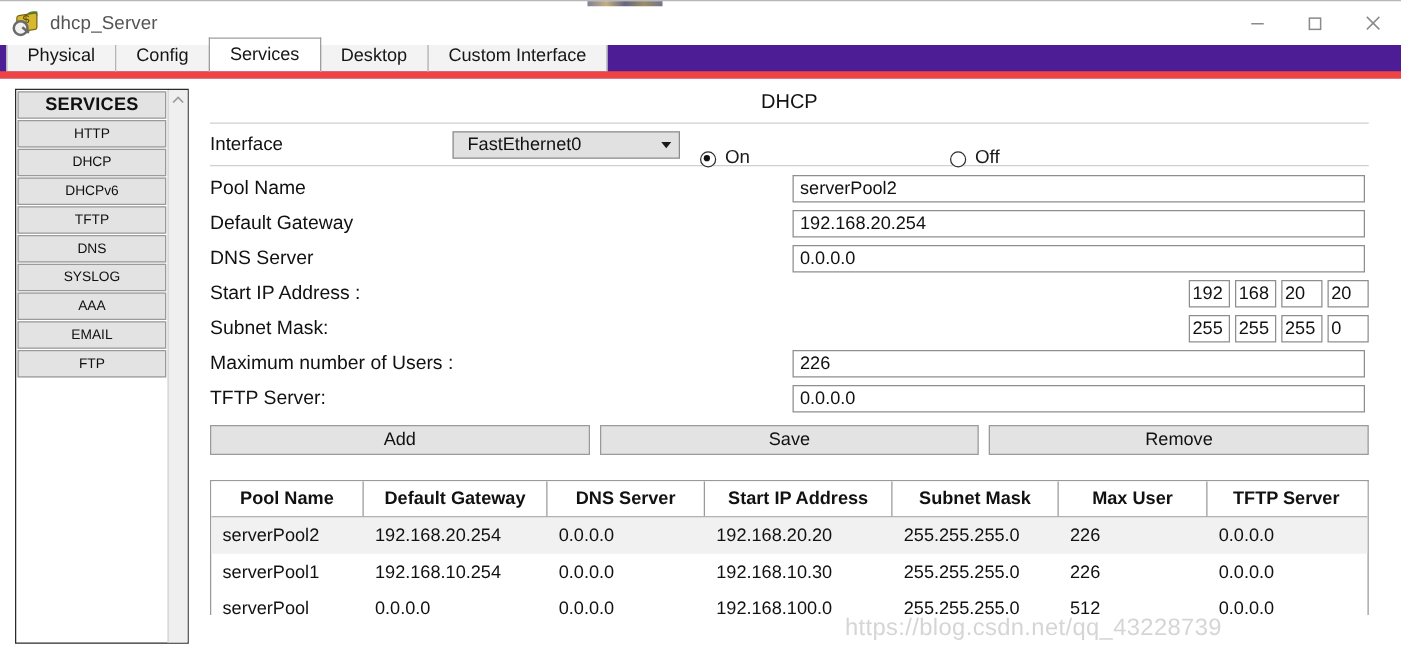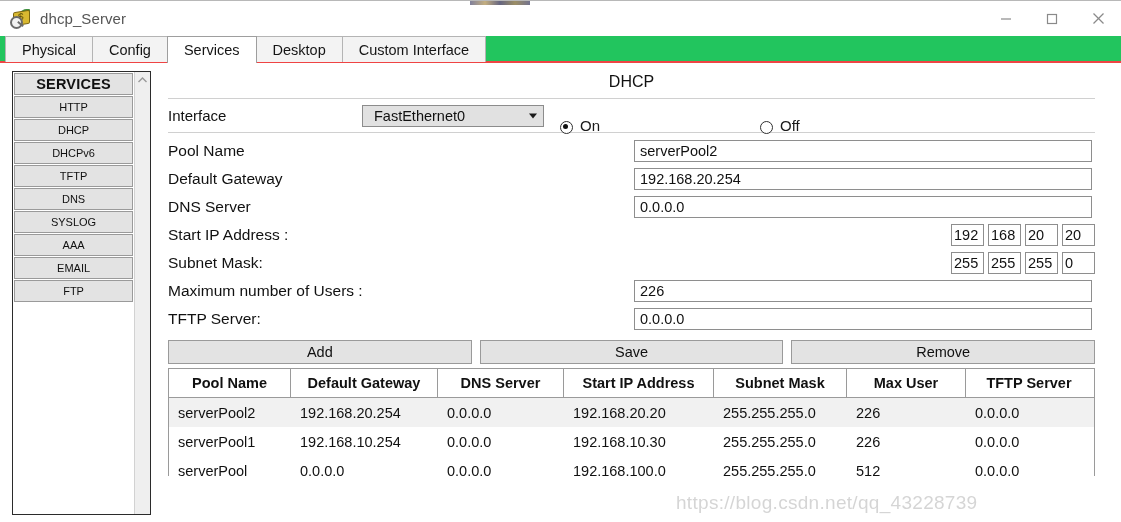--- a/index.html
+++ b/index.html
@@ -99,22 +99,23 @@
     align-items: center;
     justify-content: center;
     color: #8a8a8a;
   }
   .win-btn svg { display: block; }
 
   
   .tabstrip {
     height: 27px;
     display: flex;
-    background: #22c55e;
-    border-bottom: 2px solid #ef4444;
+    align-items: flex-end;
+    background: #4c1d95;
+    border-bottom: 6px solid #ef4444;
     padding-left: 5px;
     box-sizing: border-box;
   }
   .tab {
     height: 26px;
     line-height: 26px;
     padding: 0 16px;
     font-size: 14.5px;
     color: #151515;
     background: #f3f3f3;
@@ -310,21 +311,21 @@
     color: #111;
     overflow: hidden;
     white-space: nowrap;
   }
 
   
   .btnrow {
     display: flex;
     gap: 8px;
     margin-top: 9px;
-    margin-bottom: 4px;
+    margin-bottom: 20px;
   }
   .btn {
     flex: 1;
     height: 24px;
     line-height: 22px;
     background: #e3e3e3;
     border: 1px solid #9a9a9a;
     text-align: center;
     font-size: 14.5px;
     color: #101010;

